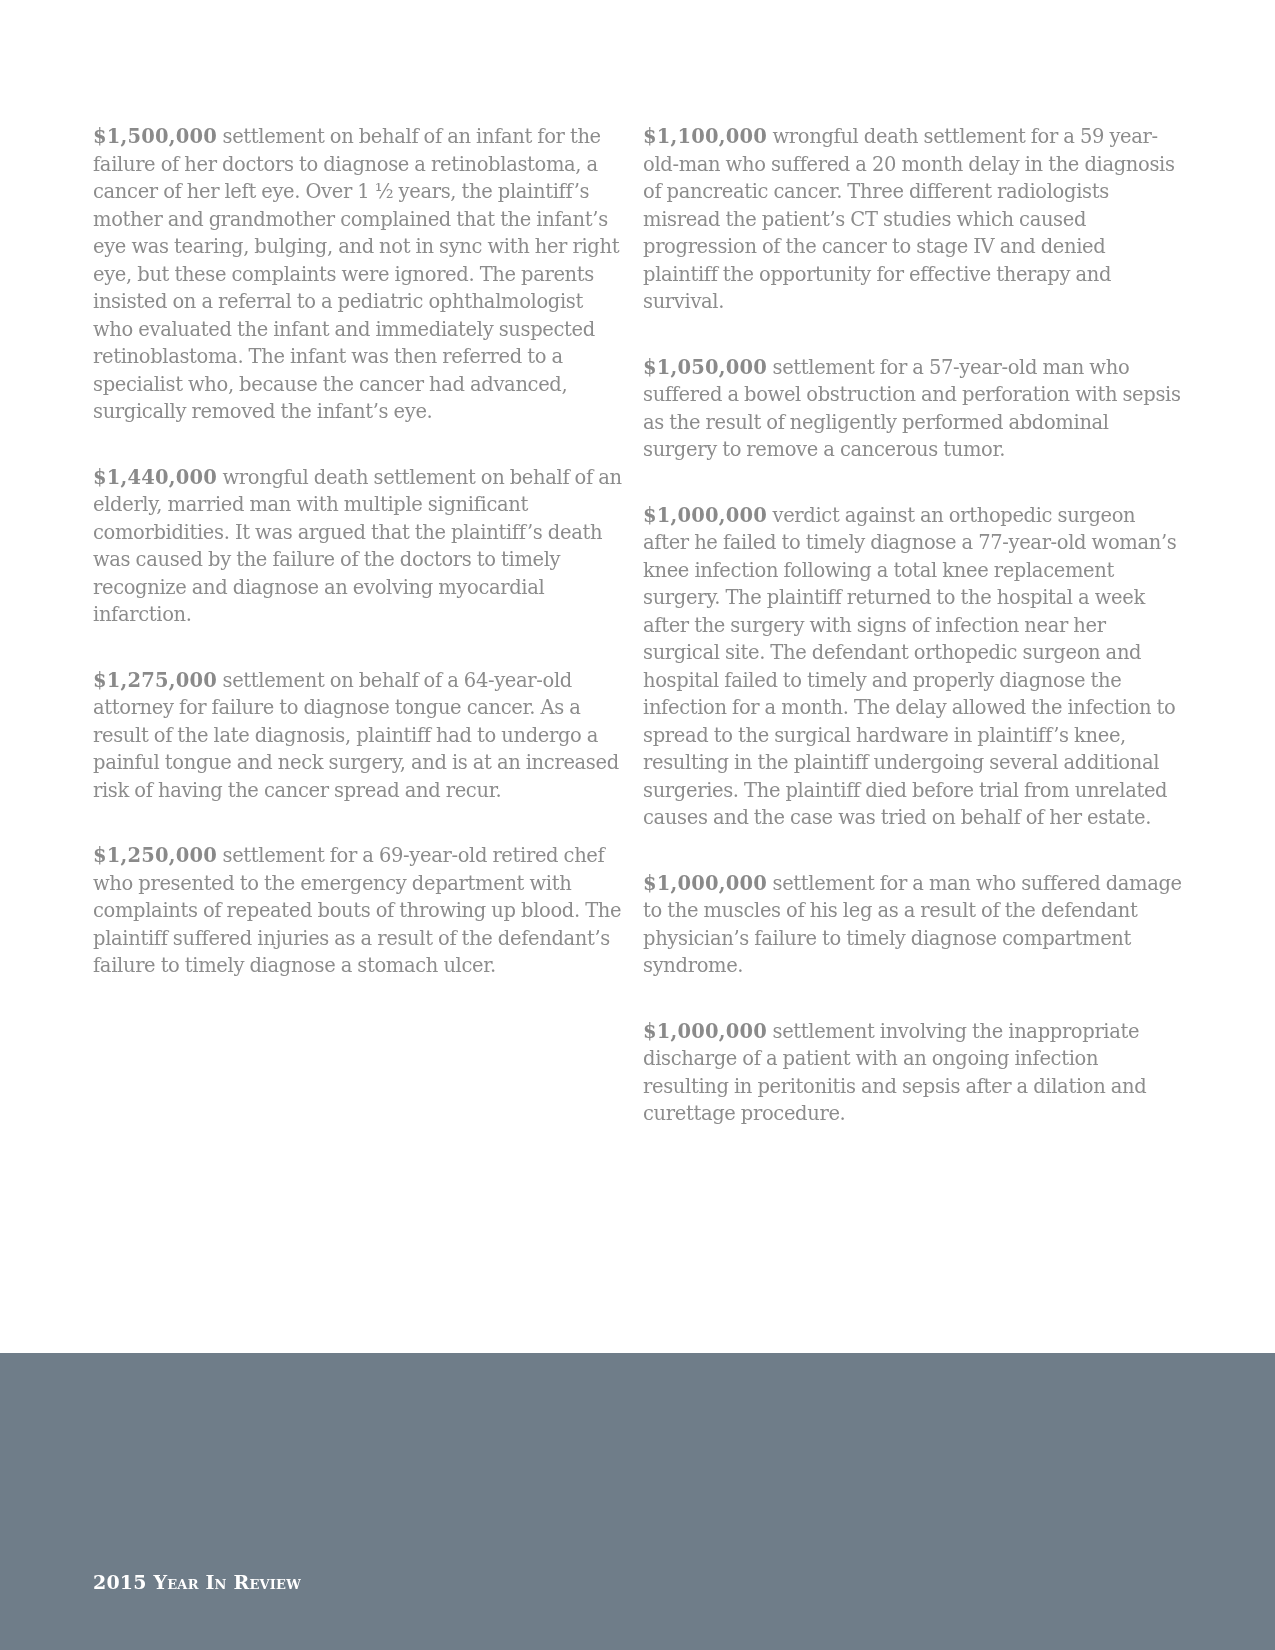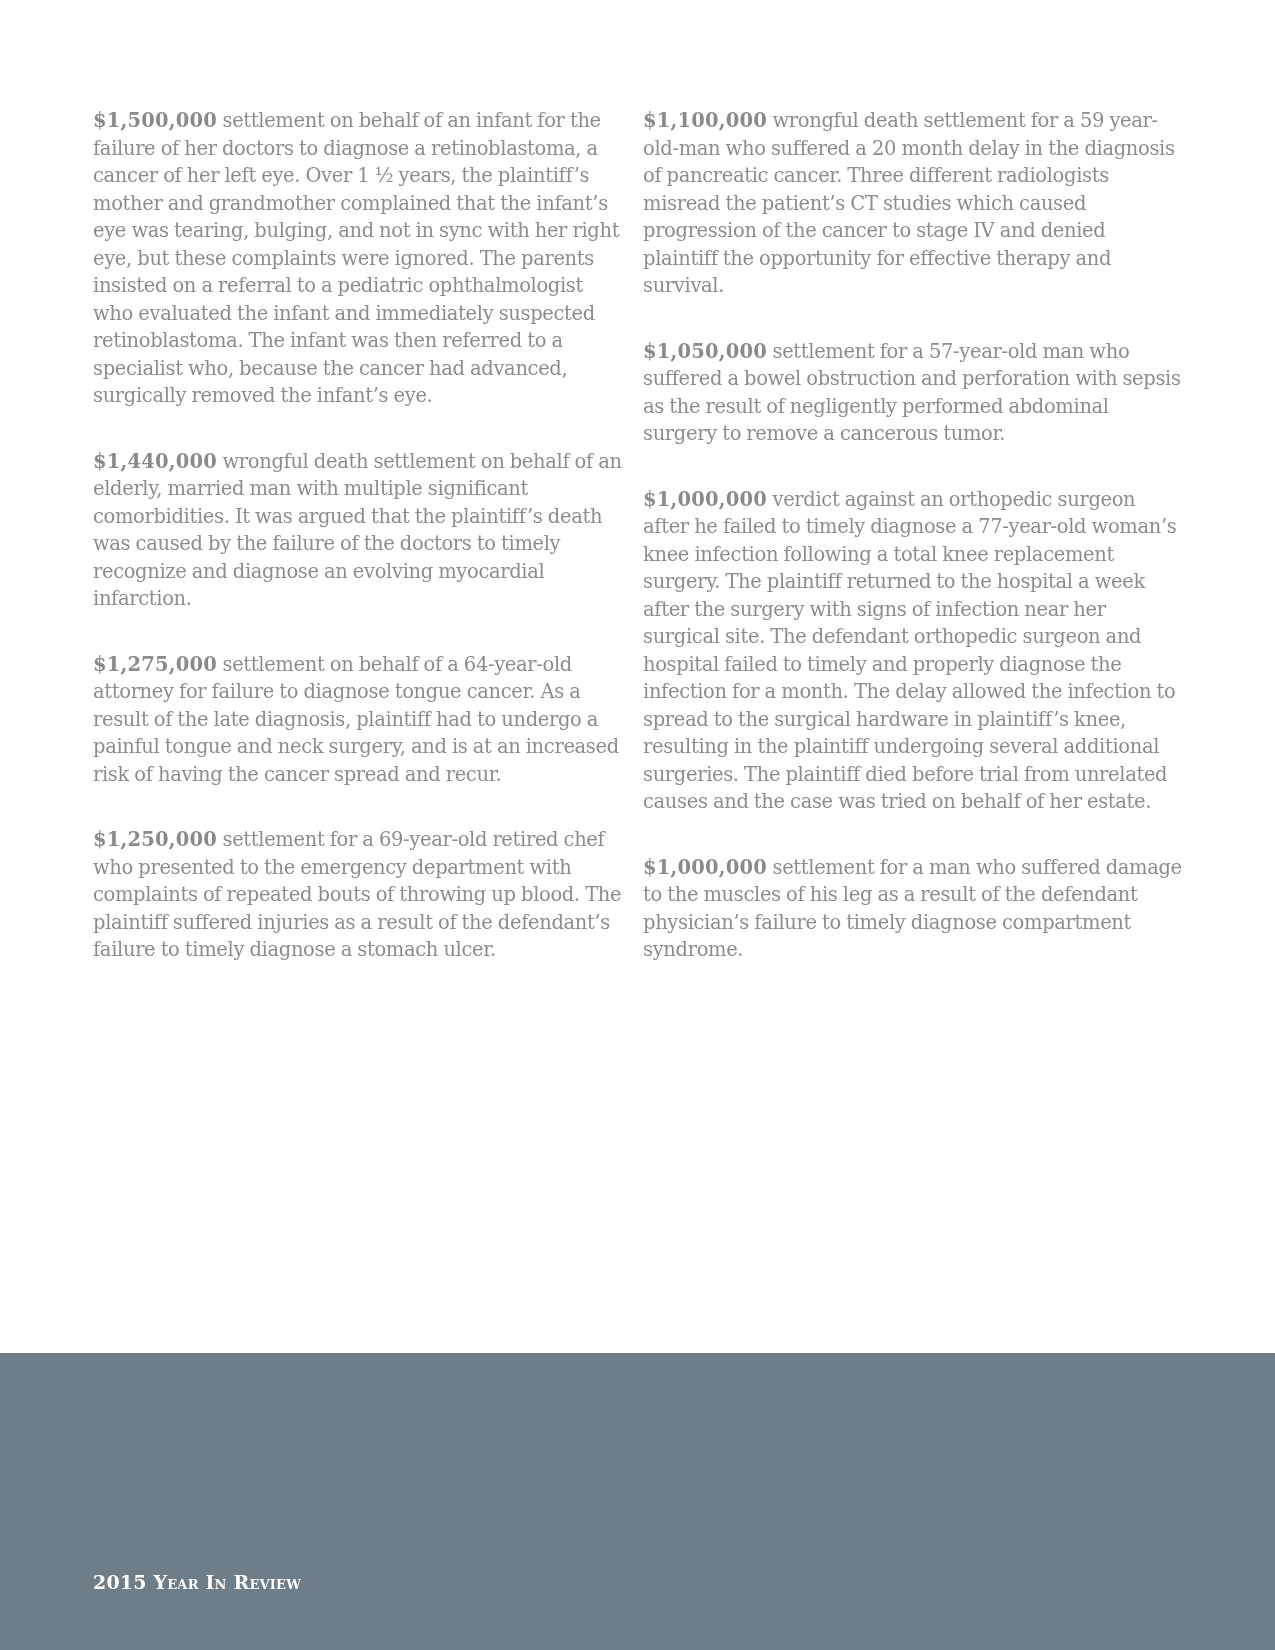--- a/index.html
+++ b/index.html
@@ -22,21 +22,21 @@
       display: flex;
       justify-content: space-between;
     }
     .column {
       width: 535px;
     }
     .column.right {
       width: 540px;
     }
     .entry {
-      margin: 0 0 38px 0;
+      margin: 16px 0 38px 0;
       font-size: 19.5px;
       line-height: 27.5px;
       color: #8c8c8c;
       letter-spacing: -0.35px;
       word-spacing: -0.5px;
     }
     .entry .amount {
       font-weight: bold;
       color: #8a8a8a;
       letter-spacing: 0.2px;
@@ -69,17 +69,18 @@
     <p class="entry"><span class="amount">$1,500,000</span><span> settlement on behalf of an infant for the failure of her doctors to diagnose a retinoblastoma, a cancer of her left eye. Over 1 ½ years, the plaintiff’s mother and grandmother complained that the infant’s eye was tearing, bulging, and not in sync with her right eye, but these complaints were ignored. The parents insisted on a referral to a pediatric ophthalmologist who evaluated the infant and immediately suspected retinoblastoma. The infant was then referred to a specialist who, because the cancer had advanced, surgically removed the infant’s eye.</span></p>
     <p class="entry"><span class="amount">$1,440,000</span><span> wrongful death settlement on behalf of an elderly, married man with multiple significant comorbidities. It was argued that the plaintiff’s death was caused by the failure of the doctors to timely recognize and diagnose an evolving myocardial infarction.</span></p>
     <p class="entry"><span class="amount">$1,275,000</span><span> settlement on behalf of a 64-year-old attorney for failure to diagnose tongue cancer. As a result of the late diagnosis, plaintiff had to undergo a painful tongue and neck surgery, and is at an increased risk of having the cancer spread and recur.</span></p>
     <p class="entry"><span class="amount">$1,250,000</span><span> settlement for a 69-year-old retired chef who presented to the emergency department with complaints of repeated bouts of throwing up blood. The plaintiff suffered injuries as a result of the defendant’s failure to timely diagnose a stomach ulcer.</span></p>
   </div>
   <div class="column right">
     <p class="entry"><span class="amount">$1,100,000</span><span> wrongful death settlement for a 59 year-old-man who suffered a 20 month delay in the diagnosis of pancreatic cancer.  Three different radiologists misread the patient’s CT studies which caused progression of the cancer to stage IV and denied plaintiff the opportunity for effective therapy and survival.</span></p>
     <p class="entry"><span class="amount">$1,050,000</span><span> settlement for a 57-year-old man who suffered a bowel obstruction and perforation with sepsis as the result of negligently performed abdominal surgery to remove a cancerous tumor.</span></p>
     <p class="entry"><span class="amount">$1,000,000</span><span> verdict against an orthopedic surgeon after he failed to timely diagnose a 77-year-old woman’s knee infection following a total knee replacement surgery. The plaintiff returned to the hospital a week after the surgery with signs of infection near her surgical site. The defendant orthopedic surgeon and hospital failed to timely and properly diagnose the infection for a month. The delay allowed the infection to spread to the surgical hardware in plaintiff’s knee, resulting in the plaintiff undergoing several additional surgeries. The plaintiff died before trial from unrelated causes and the case was tried on behalf of her estate.</span></p>
     <p class="entry"><span class="amount">$1,000,000</span><span> settlement for a man who suffered damage to the muscles of his leg as a result of the defendant physician’s failure to timely diagnose compartment syndrome.</span></p>
+    <p class="entry"><span class="amount">$1,000,000</span><span> settlement involving the inappropriate discharge of a patient with an ongoing infection resulting in peritonitis and sepsis after a dilation and curettage procedure.</span></p>
   </div>
 </div>
 
 <div class="footer"></div>
 <div class="footer-title">2015 Year In Review</div>
 
 </body></html>

